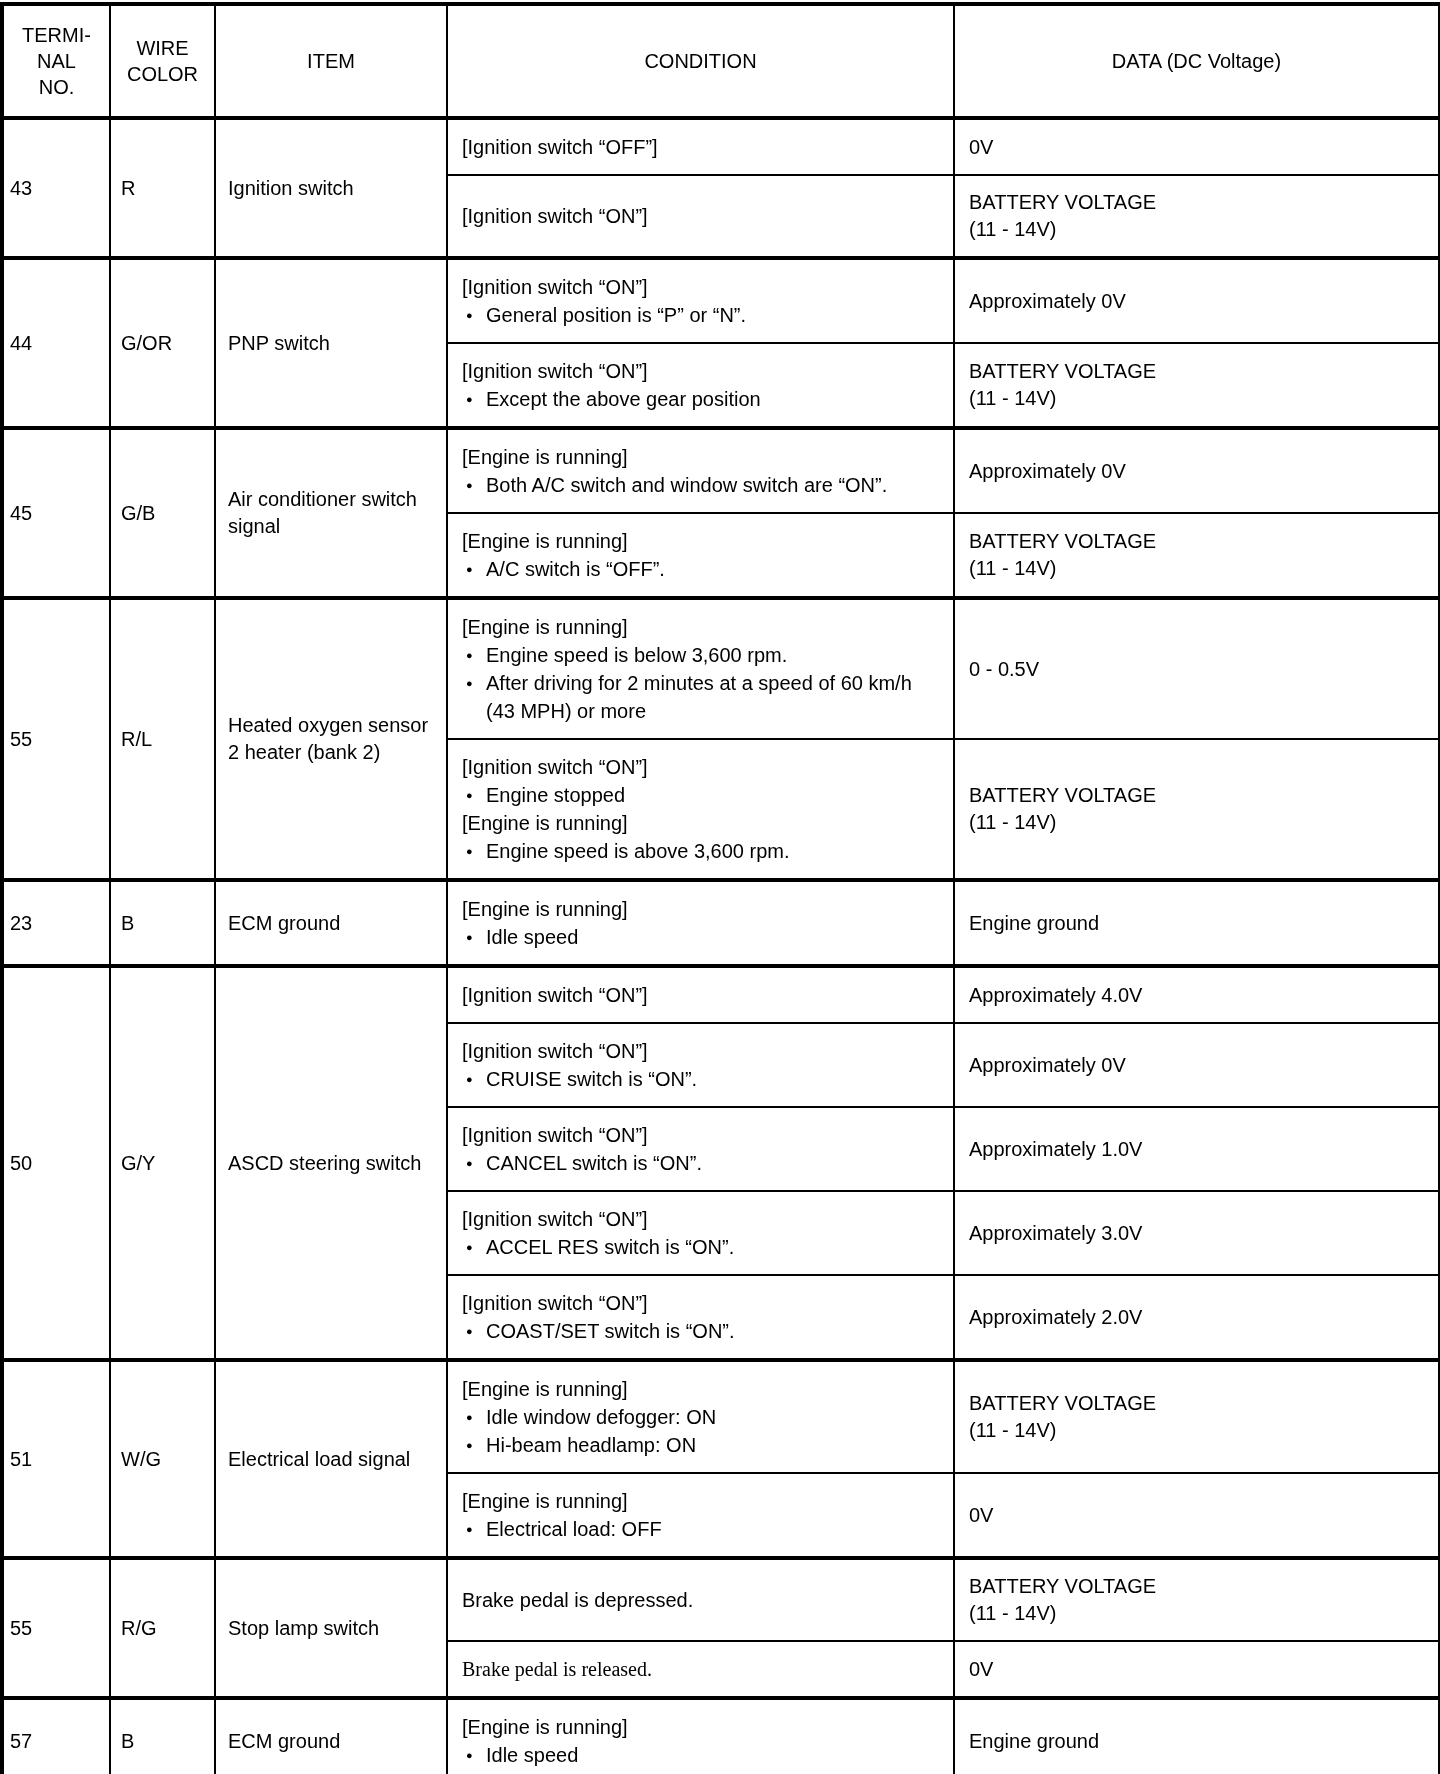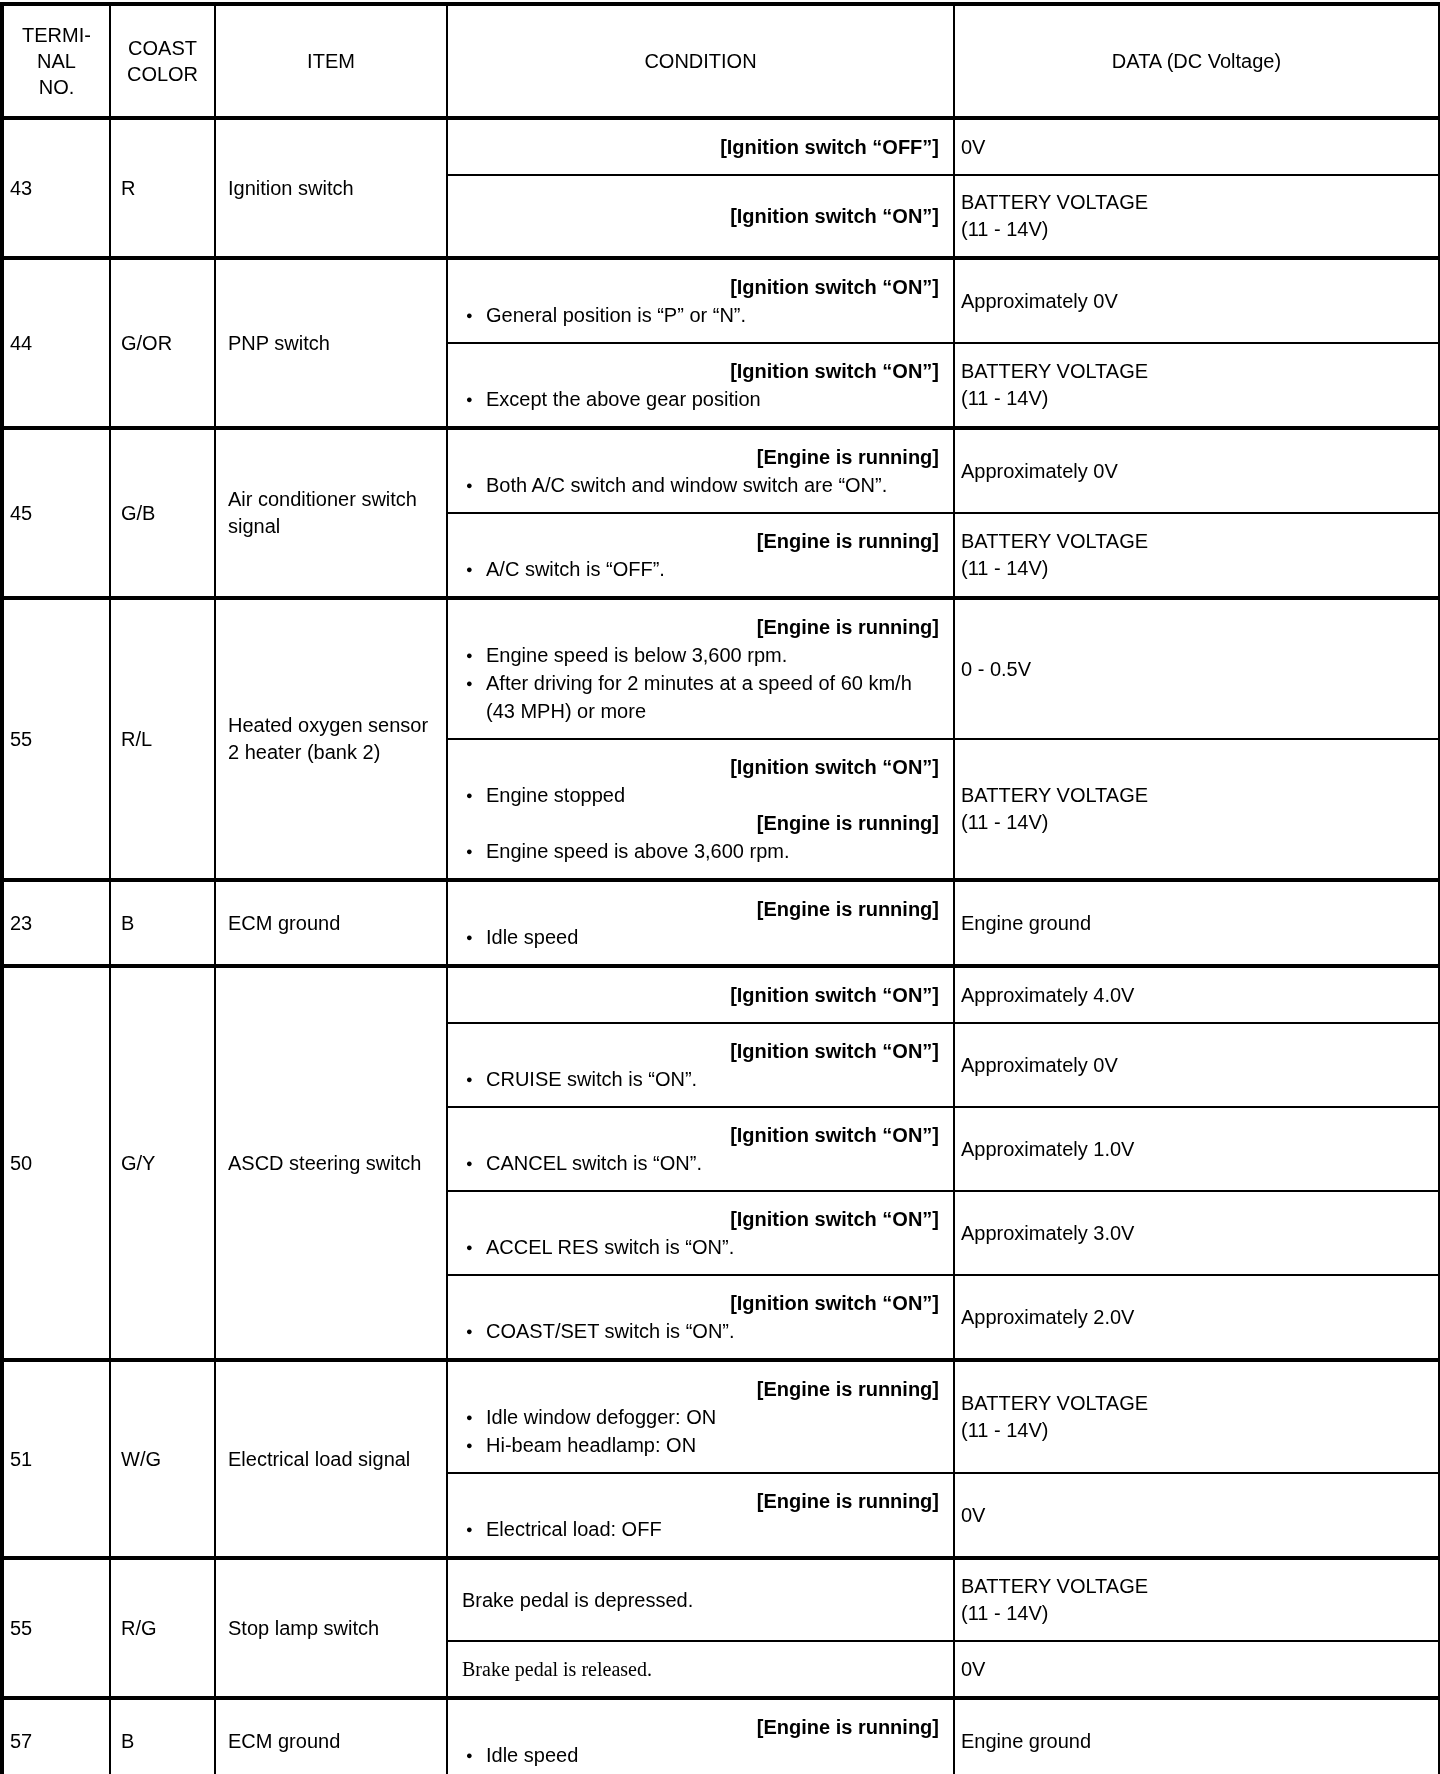--- a/index.html
+++ b/index.html
@@ -47,26 +47,26 @@
     text-align: left;
     padding: 10px 12px;
     line-height: 1.35;
     margin-left: 6px;
   }
   td.td-cond {
     padding: 13px 14px;
     line-height: 1.4;
   }
   td.td-data {
-    padding: 13px 6px;
+    padding: 13px 14px;
     line-height: 1.35;
     white-space: pre-line;
   }
   .line { font-weight: 400; }
-  .line.bold { font-weight: 700; text-align: right; }
+  .line.bold { font-weight: 400; }
   .line.bullet {
     display: flex;
     align-items: flex-start;
   }
   .line.bullet .dot {
     flex: 0 0 24px;
     font-size: 11px;
     line-height: 28px;
     padding-left: 4px;
   }
@@ -82,21 +82,21 @@
         <col class="c2">
         <col class="c3">
         <col class="c4">
         <col class="c5">
     </colgroup>
     <thead>
       <tr>
         <th>TERMI-
 NAL
 NO.</th>
-        <th>COAST
+        <th>WIRE
 COLOR</th>
         <th>ITEM</th>
         <th>CONDITION</th>
         <th>DATA (DC Voltage)</th>
       </tr>
     </thead>
     <tbody id="tbody">
         <tr>
           <td class="td-terminal" rowspan="2">43</td>
           <td class="td-wire" rowspan="2">R</td>

